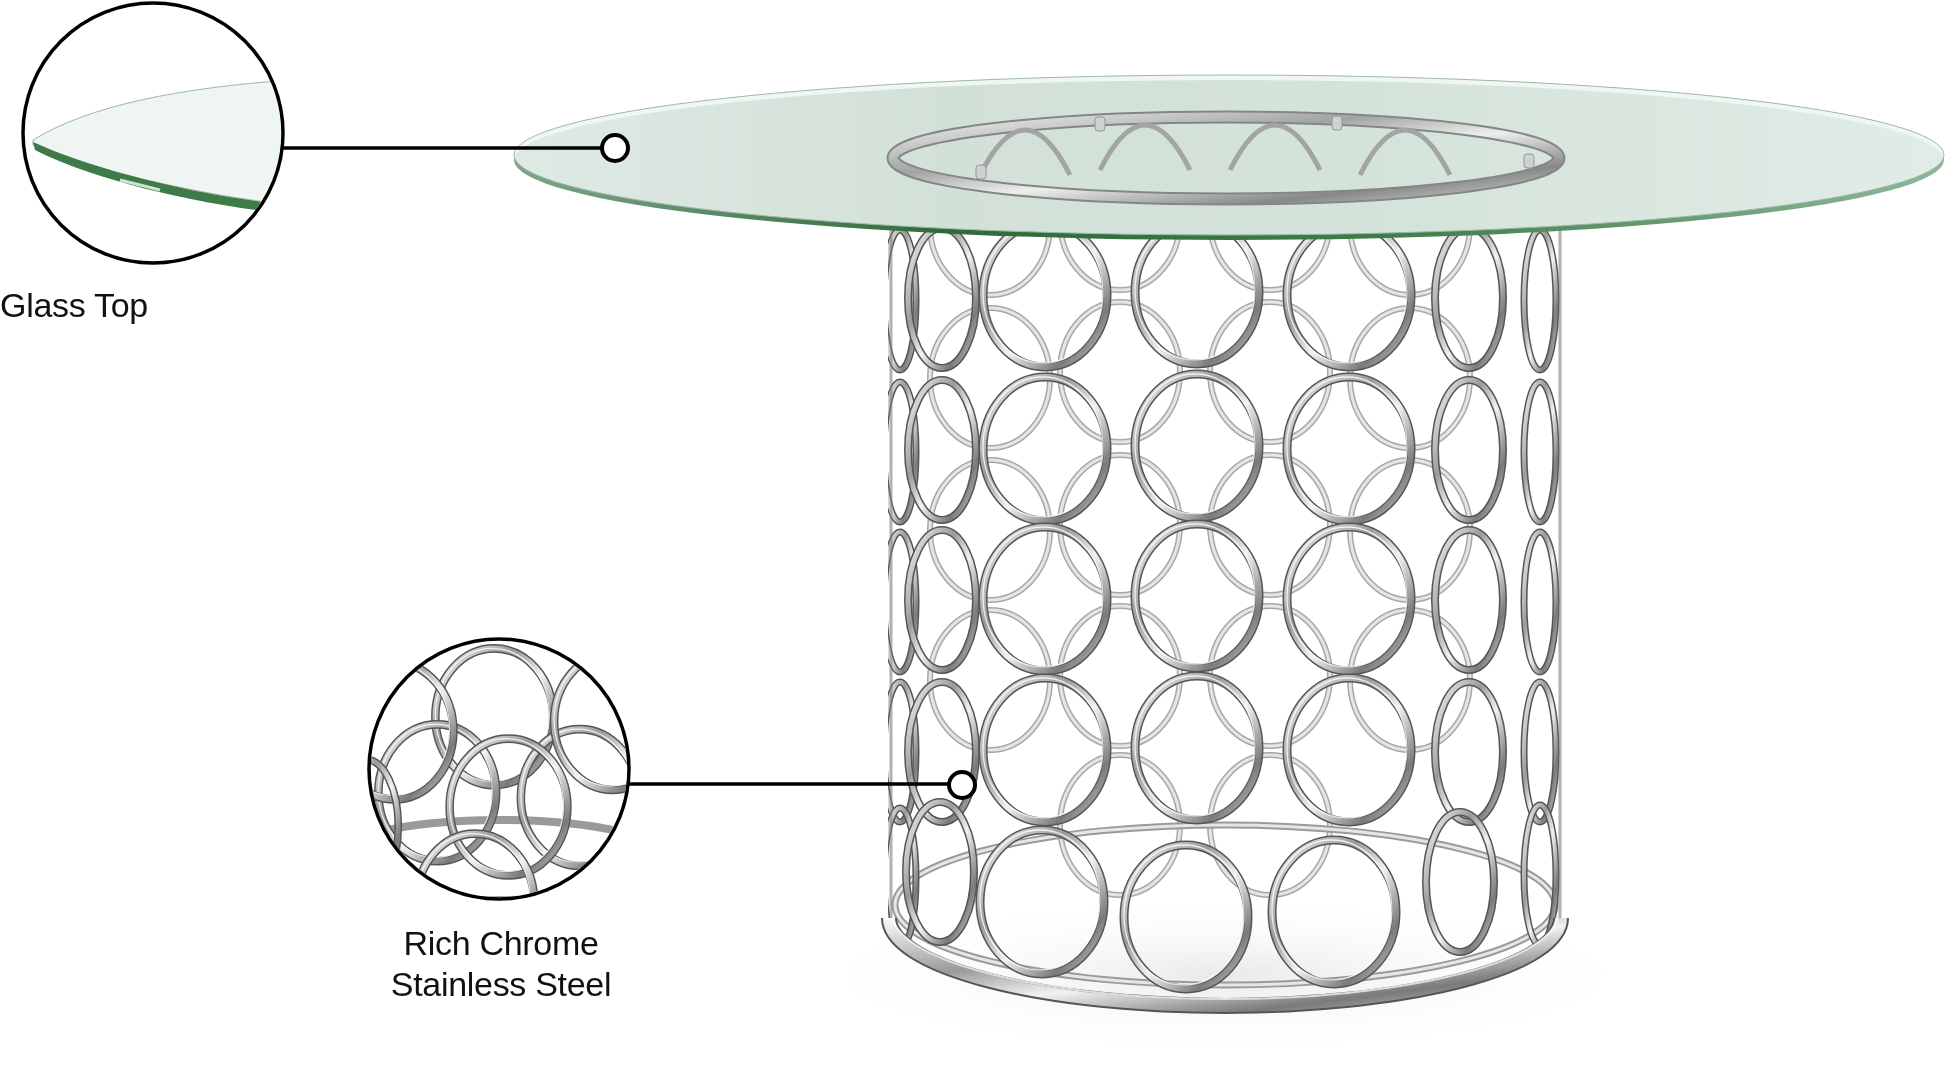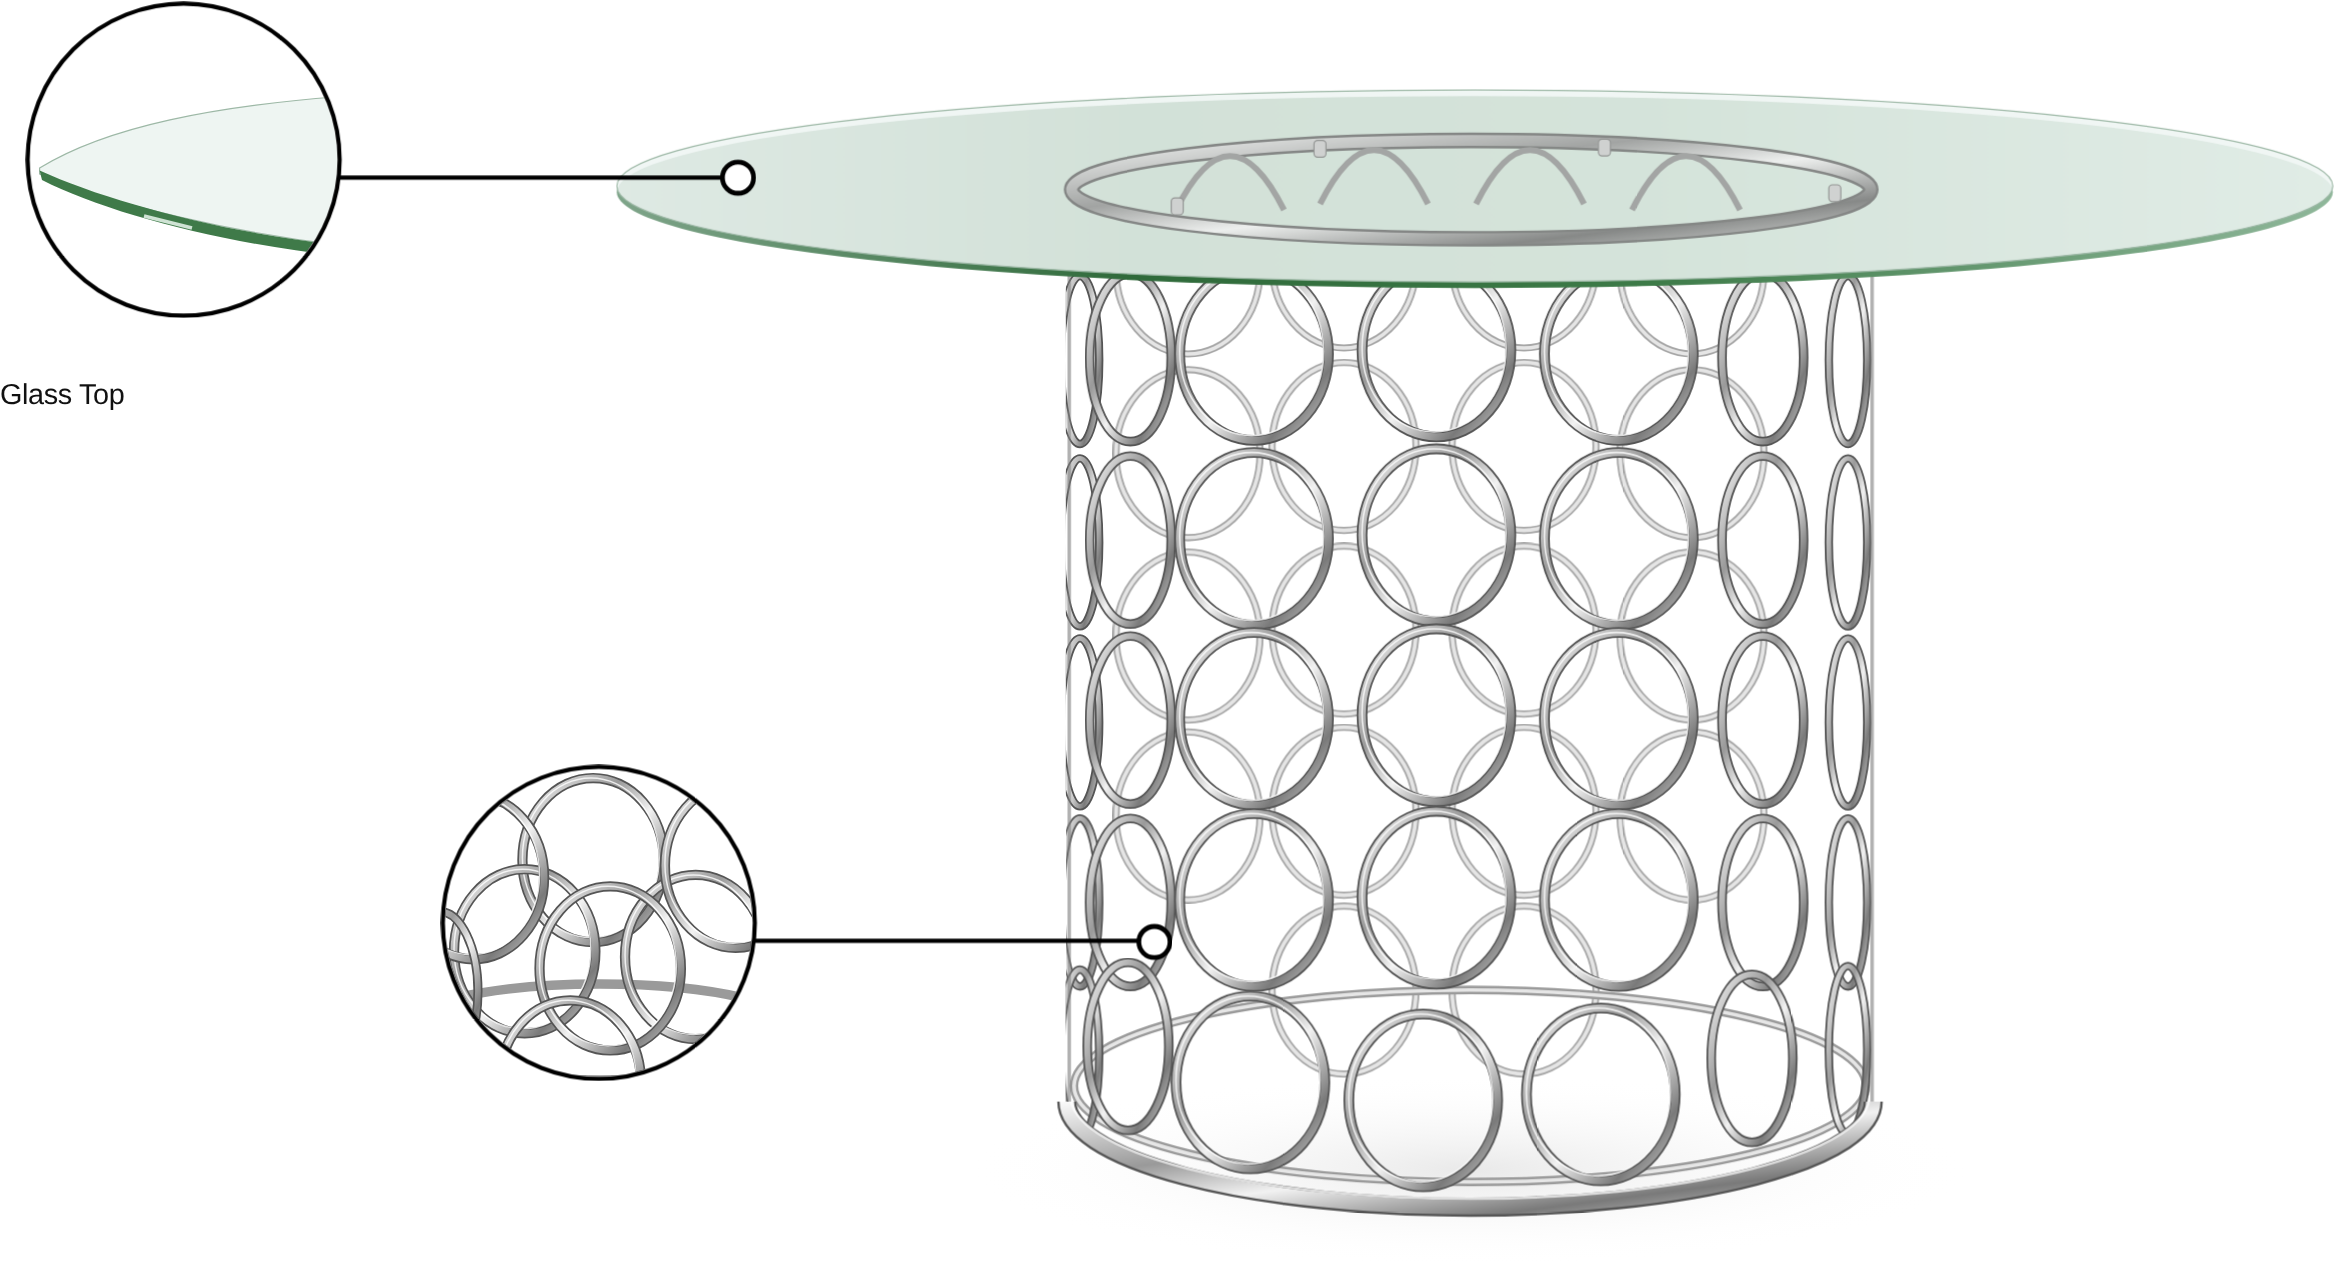--- a/index.html
+++ b/index.html
@@ -16,25 +16,24 @@
   }
   #stage {
     position: absolute;
     left: 0; top: 0;
     width: 1946px;
     height: 1073px;
   }
   .callout-label {
     position: absolute;
     color: #111111;
-    font-size: 24px;
+    font-size: 34px;
     line-height: 41px;
     letter-spacing: -0.3px;
     white-space: nowrap;
-    margin-top: 24px;
   }
   #label-glass {
     left: 0px;
     top: 285px;
     text-align: left;
   }
   #label-chrome {
     left: 371px;
     top: 923px;
     width: 260px;
@@ -220,13 +219,17 @@
         </g>
       </g>
       <circle cx="499" cy="769" r="130" fill="none" stroke="#000000" stroke-width="3.5"></circle>
       <line x1="629" y1="784" x2="949" y2="784" stroke="#000000" stroke-width="3.5"></line>
       <circle cx="962" cy="785" r="13" fill="#ffffff" stroke="#000000" stroke-width="4"></circle>
     </g>
   </svg>
 
   <div id="label-glass" class="callout-label">Glass Top</div>
 
+  <div id="label-chrome" class="callout-label">
+    <span>Rich Chrome</span>
+    <span>Stainless Steel</span>
+  </div>
 </div>
 
 </body></html>

